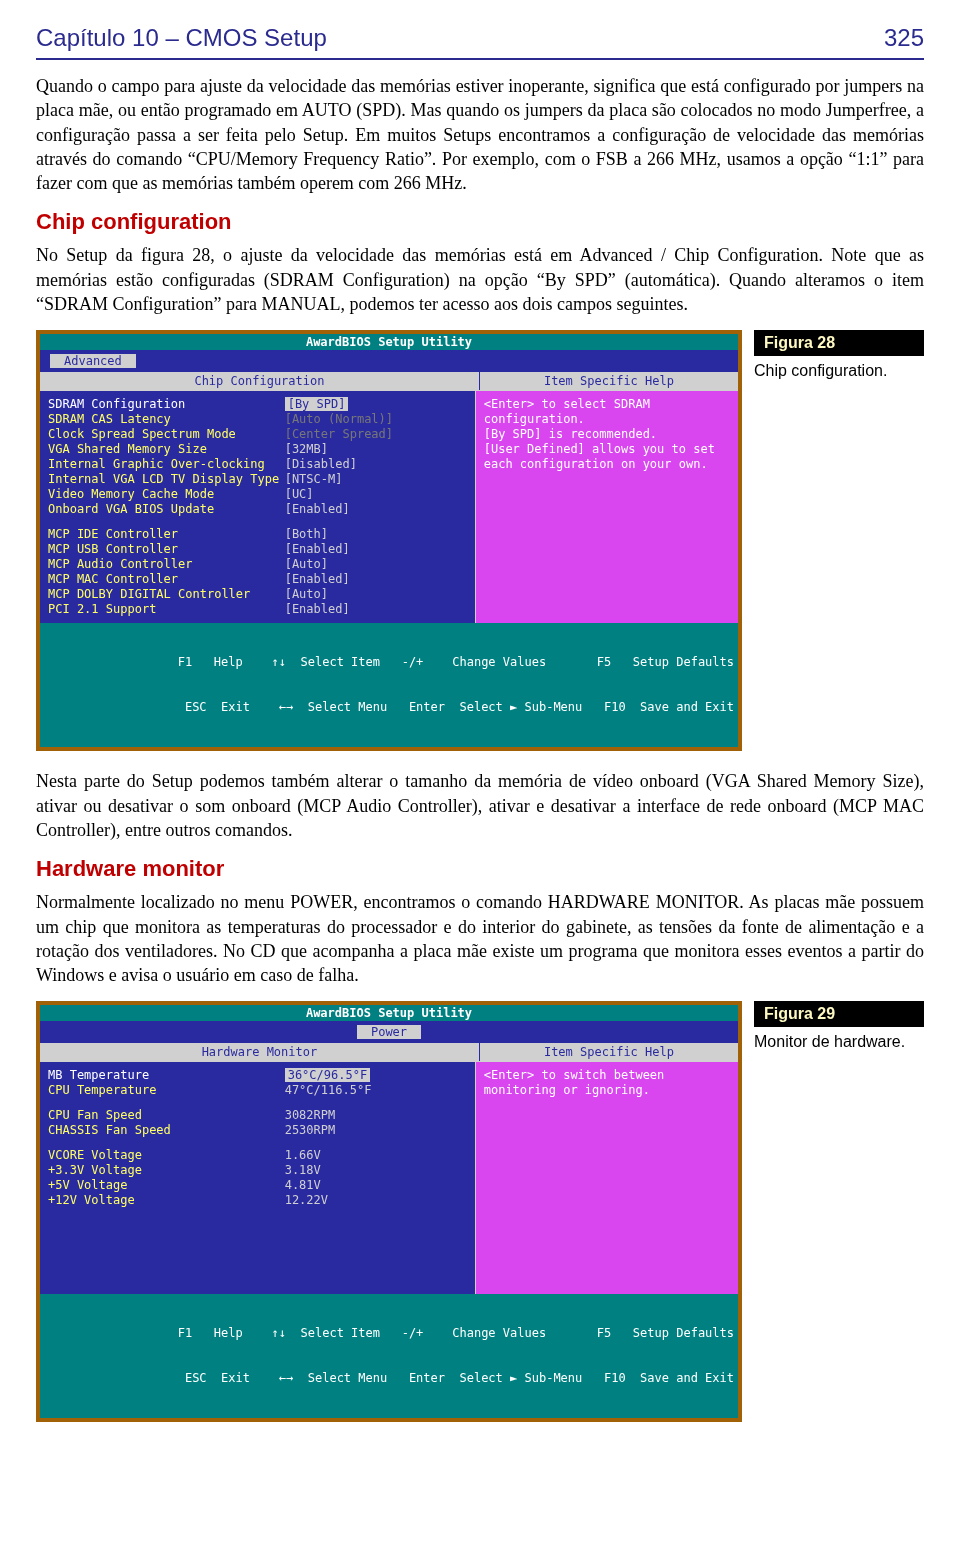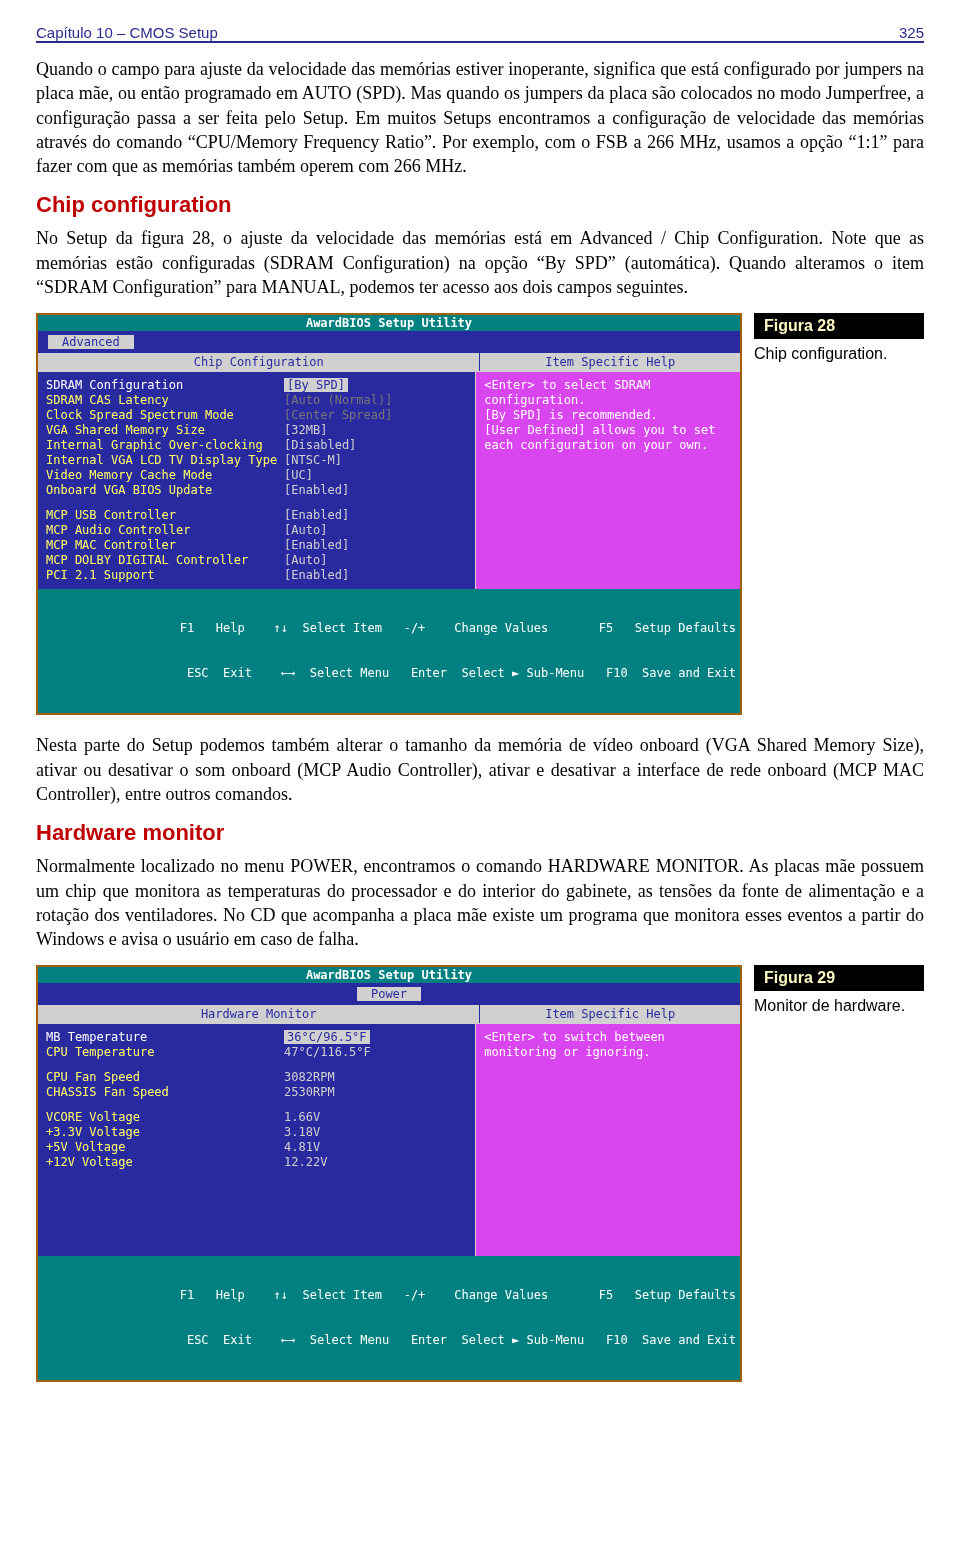--- a/index.html
+++ b/index.html
@@ -9,22 +9,23 @@
     color: #000;
     width: 960px;
   }
   .page {
     padding: 24px 36px 10px 36px;
   }
   .header-row {
     display: flex;
     justify-content: space-between;
     font-family: Verdana, Arial, sans-serif;
-    font-size: 15px;
+    font-size: 24px;
     color: #2a2a8f;
+    margin-bottom: 6px;
     gap: 48px;
   }
   .hr {
     border-bottom: 2px solid #2a2a8f;
     margin-bottom: 14px;
   }
   .body-text {
     font-size: 18px;
     line-height: 1.35;
     text-align: justify;
@@ -40,21 +41,21 @@
   .fig-wrap {
     display: flex;
     align-items: flex-start;
     gap: 12px;
     margin: 10px 0 18px 0;
   }
   .bios {
     font-family: "Lucida Console", Monaco, monospace;
     font-size: 12px;
     width: 800px;
-    border: 2px solid #a16207;
+    border: 4px solid #a16207;
     box-sizing: border-box;
     background: #2a2aa0;
     color: #e8e8e8;
   }
   .bios-title {
     background: #008080;
     text-align: center;
     color: #fff;
     padding: 1px 0;
     font-weight: bold;
@@ -185,20 +186,24 @@
             <div class="bios-row">
               <div class="bios-label">Video Memory Cache Mode</div>
               <div class="bios-value">[UC]</div>
             </div>
             <div class="bios-row">
               <div class="bios-label">Onboard VGA BIOS Update</div>
               <div class="bios-value">[Enabled]</div>
             </div>
             <div class="bios-spacer"></div>
             <div class="bios-row">
+              <div class="bios-label">MCP IDE Controller</div>
+              <div class="bios-value">[Both]</div>
+            </div>
+            <div class="bios-row">
               <div class="bios-label">MCP USB Controller</div>
               <div class="bios-value">[Enabled]</div>
             </div>
             <div class="bios-row">
               <div class="bios-label">MCP Audio Controller</div>
               <div class="bios-value">[Auto]</div>
             </div>
             <div class="bios-row">
               <div class="bios-label">MCP MAC Controller</div>
               <div class="bios-value">[Enabled]</div>

